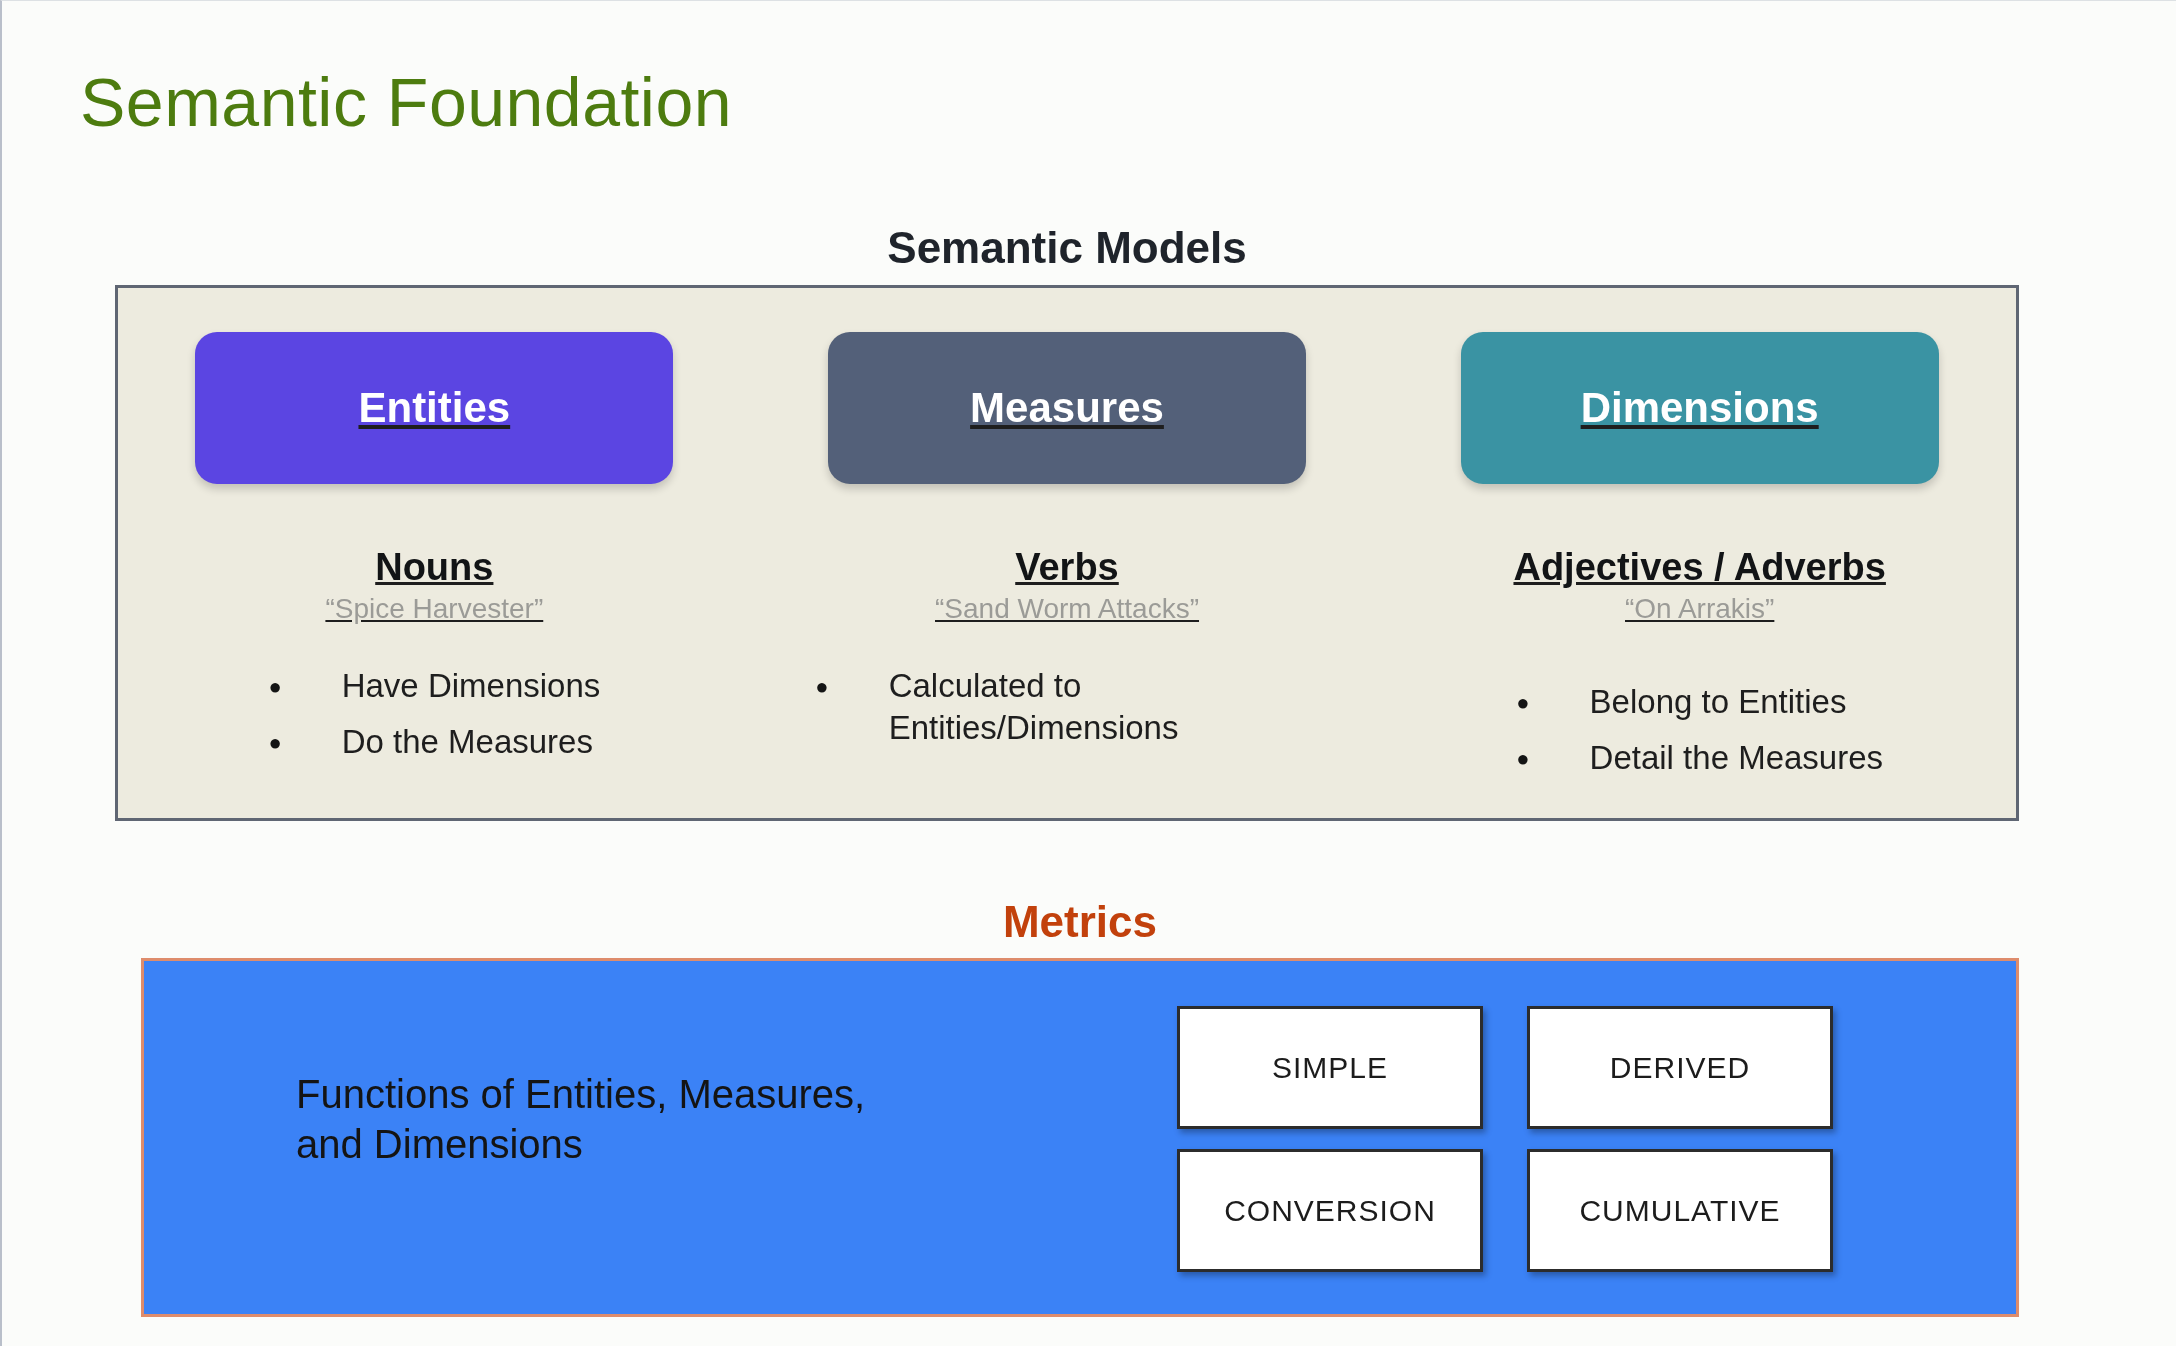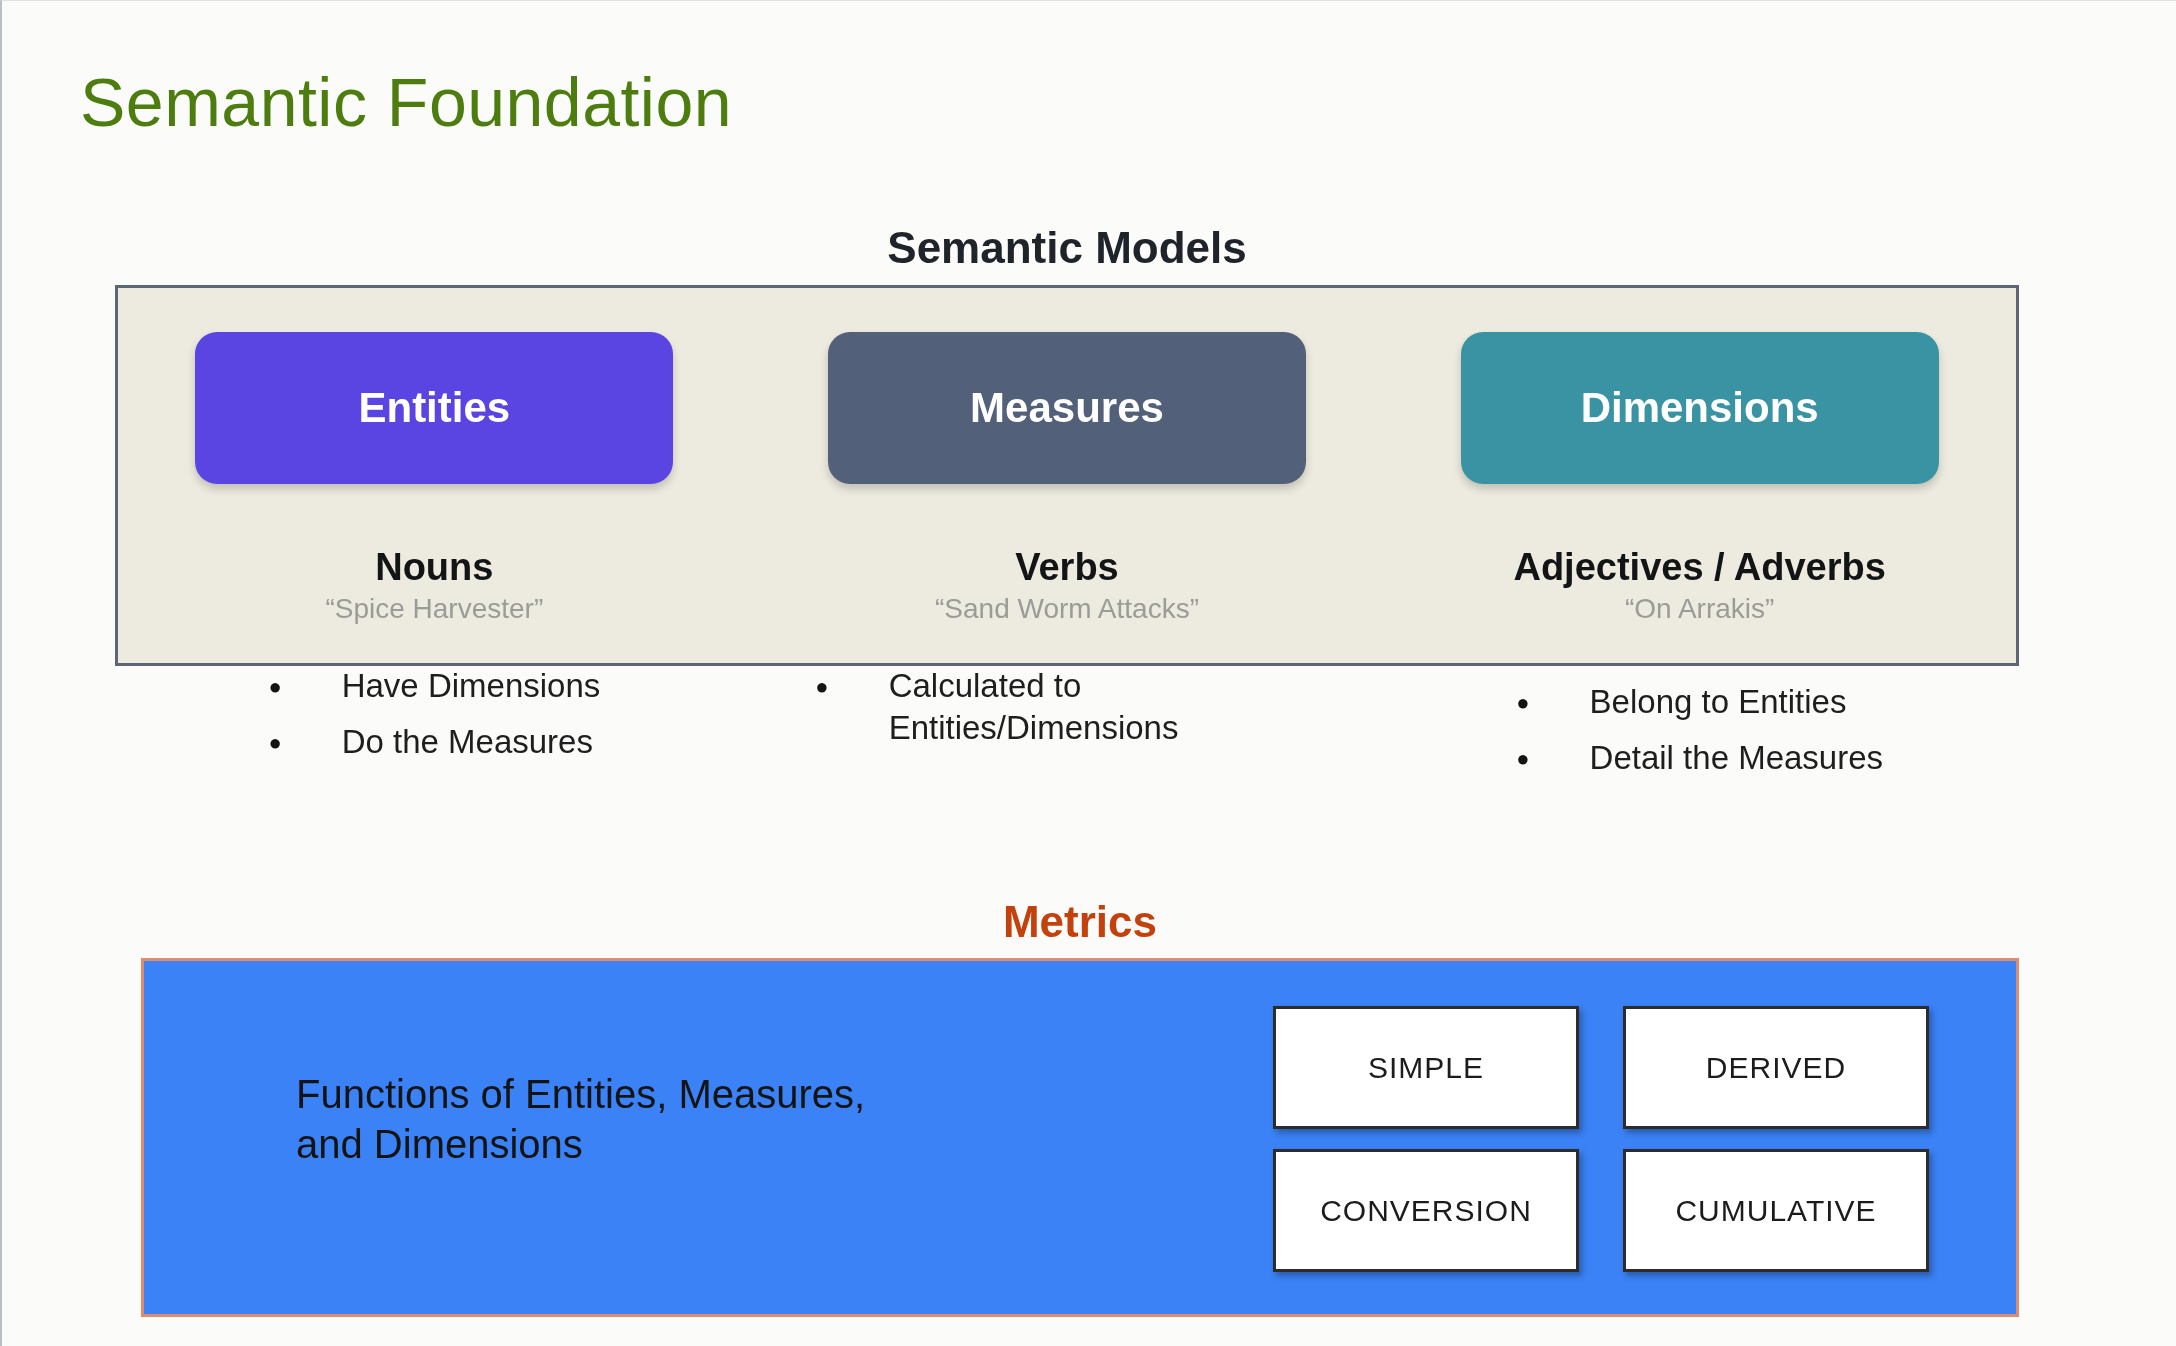--- a/index.html
+++ b/index.html
@@ -18,23 +18,24 @@
     position:absolute;left:78px;top:62px;
     font-size:68px;font-weight:400;color:#4d7c0f;
     letter-spacing:0.5px;
   }
   
   .sm-label{
     position:absolute;left:113px;top:222px;width:1904px;
     text-align:center;font-size:44px;font-weight:700;color:#1f242b;
   }
   .sm-panel{
-    position:absolute;left:113px;top:284px;width:1904px;height:381px;
+    position:absolute;left:113px;top:284px;width:1904px;height:536px;
     background:#edebdf;border:3px solid #5f6673;box-sizing:border-box;
     display:flex;
+    text-decoration:underline;
   }
   .sm-col{flex:1 1 0;text-align:center;padding-top:44px;}
   .pill-button{
     width:478px;height:152px;margin:0 auto;border-radius:22px;
     display:flex;align-items:center;justify-content:center;
     color:#ffffff;font-size:42px;font-weight:700;
     box-shadow:0 5px 8px rgba(0,0,0,0.18);
   }
   .sm-heading{margin-top:62px;font-size:38px;font-weight:700;color:#121416;}
   .sm-quote{margin-top:4px;font-size:28px;color:#9b9b97;}
@@ -53,21 +54,21 @@
   }
   .metrics-panel{
     position:absolute;left:139px;top:957px;width:1878px;height:359px;
     background:#3b82f6;border:3px solid #de8c6c;box-sizing:border-box;
   }
   .metrics-desc{
     position:absolute;left:152px;top:108px;
     font-size:40px;line-height:50px;color:#141414;
   }
   .metrics-grid{
-    position:absolute;left:1129px;top:45px;
+    position:absolute;left:1033px;top:45px;
     display:grid;grid-template-columns:306px 306px;
     column-gap:44px;row-gap:20px;
   }
   .metric-box{
     height:123px;background:#ffffff;
     border:3px solid #2c2c2c;box-sizing:border-box;
     display:flex;align-items:center;justify-content:center;
     font-size:30px;letter-spacing:1px;color:#1c1c1c;
     box-shadow:3px 4px 6px rgba(0,0,0,0.30);
   }

